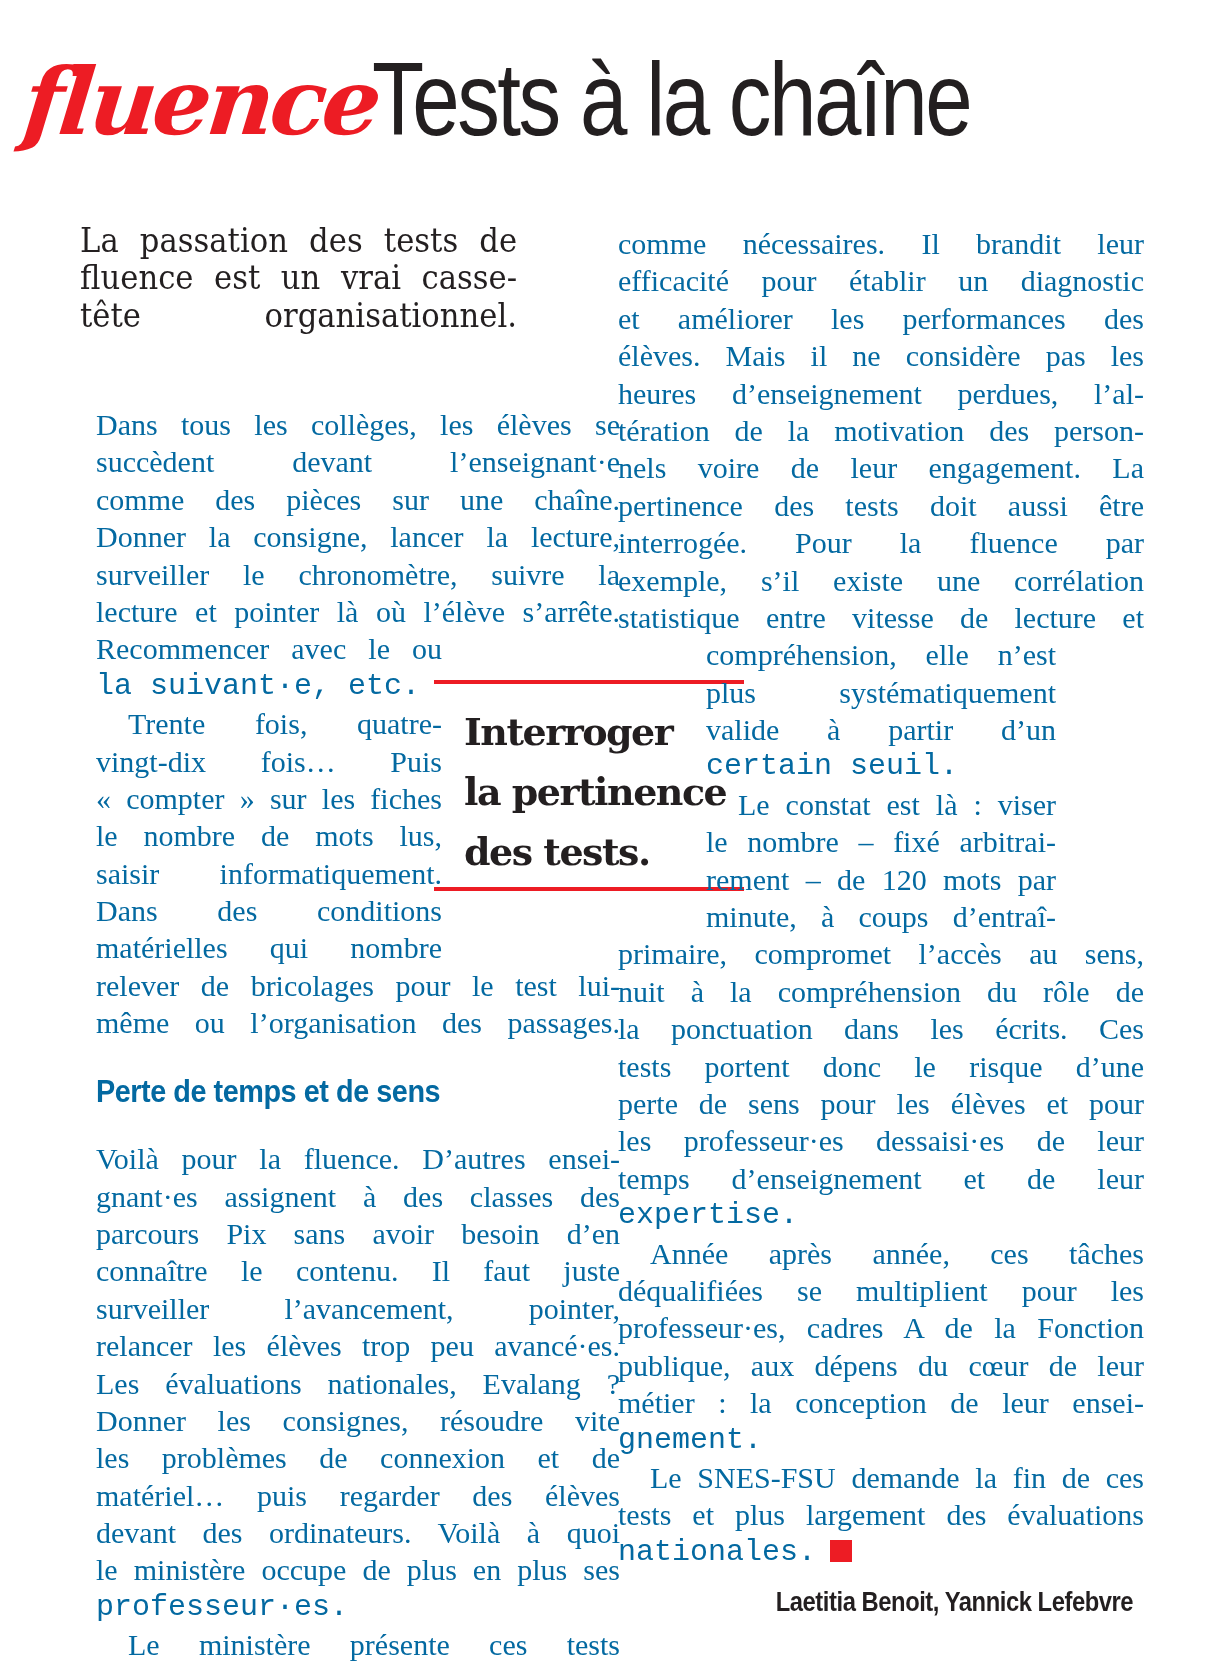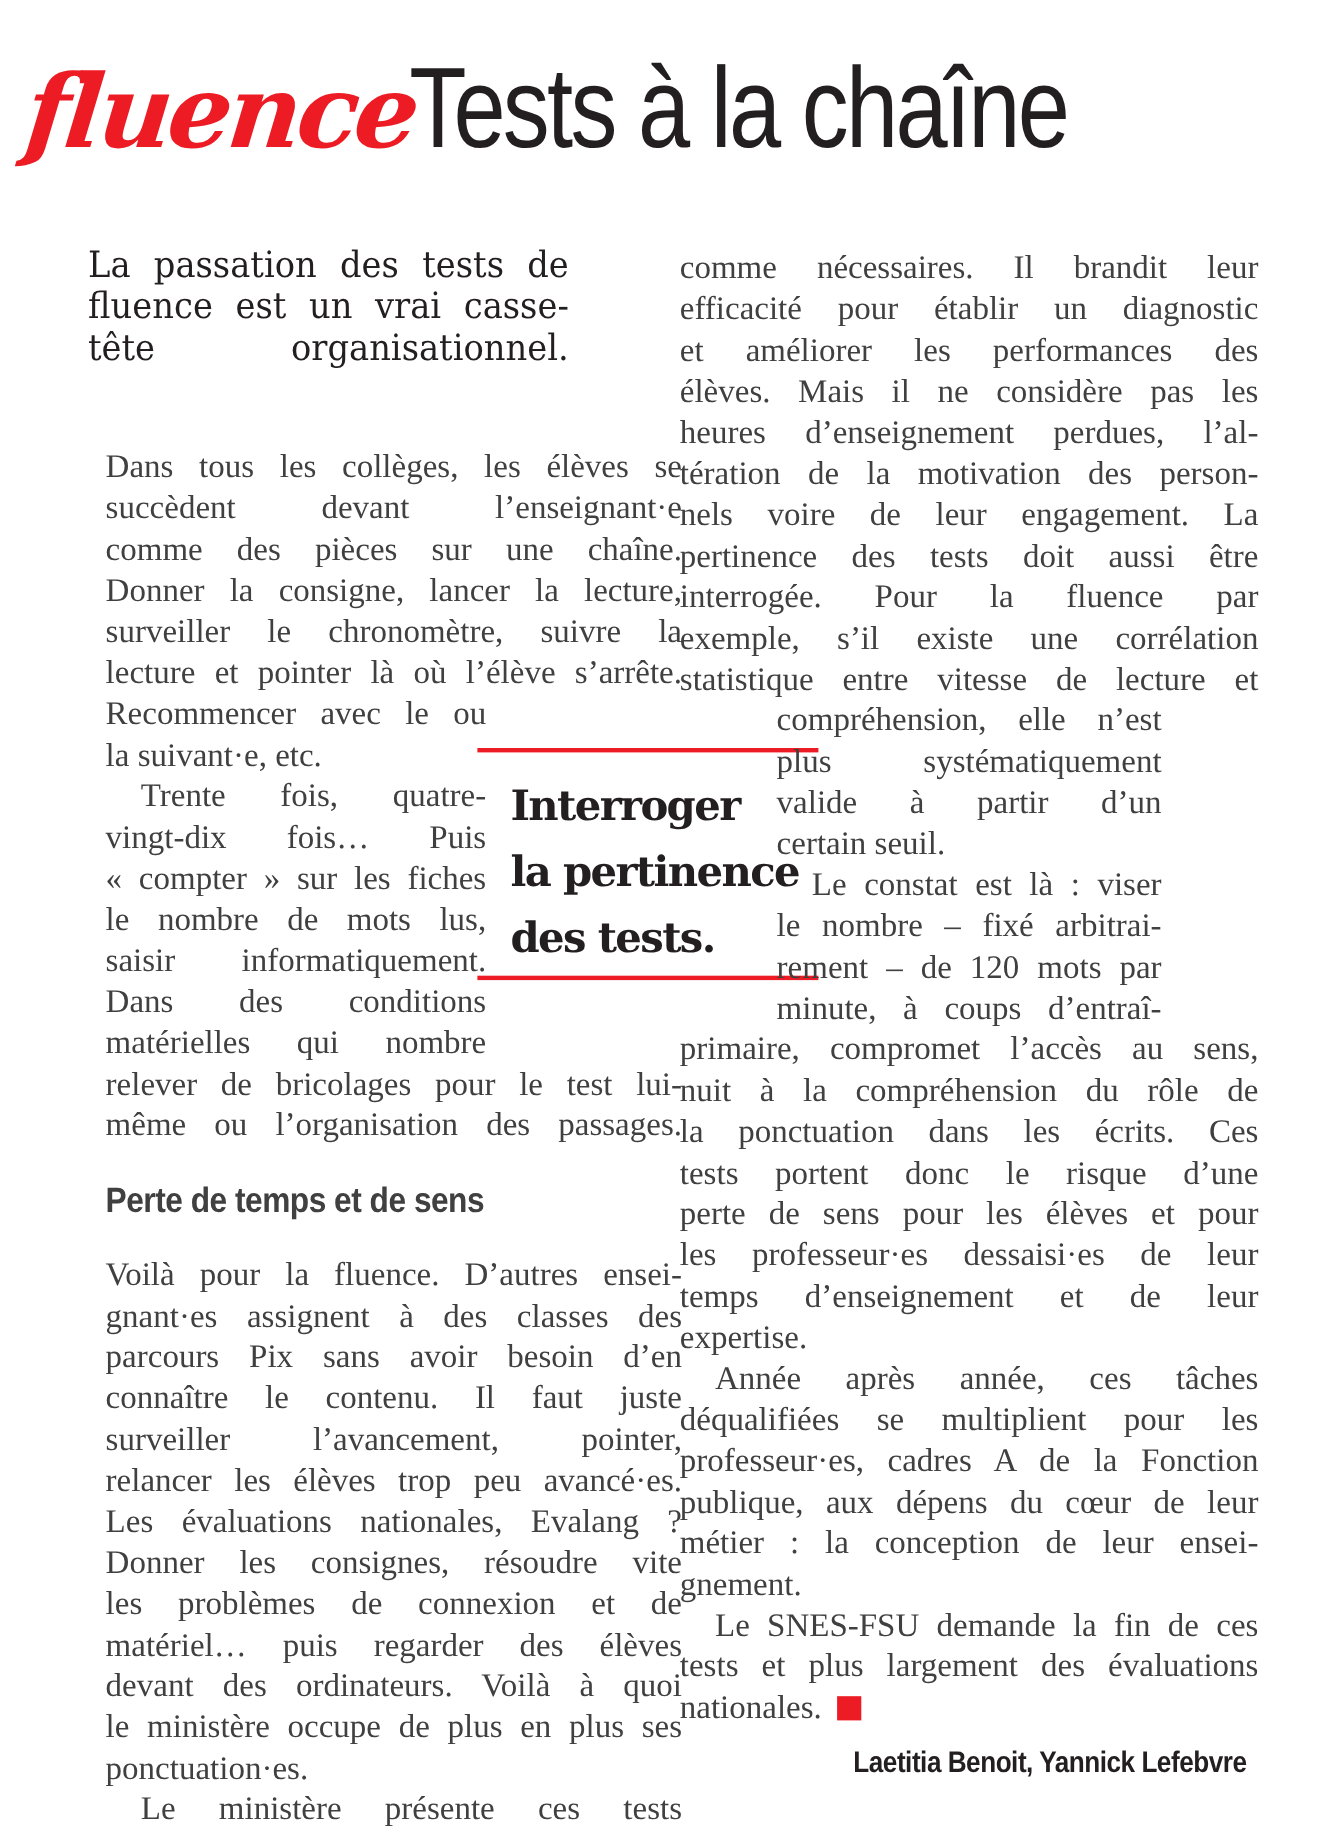--- a/index.html
+++ b/index.html
@@ -20,26 +20,26 @@
     color: #231f20;
   }
 
   .lead {
     position: absolute; left: 80px; top: 222px; width: 470px;
     font-family: "DejaVu Serif", serif; font-size: 33px; line-height: 44px;
     color: #231f20;
   }
   .lead .ln { display: block; white-space: nowrap; transform: scaleX(0.93); transform-origin: left center; }
 
-  .col { position: absolute; font-family: "Liberation Serif", serif; font-size: 30px; color: #404040; }
+  .col { position: absolute; font-family: "Liberation Serif", serif; font-size: 30px; color: #0369a1; }
   .ln {
     display: block; white-space: nowrap; height: 37.4px; line-height: 37.4px;
     text-align: justify; text-align-last: justify;
   }
-  .ln.last { text-align-last: left; }
+  .ln.last { text-align-last: left; font-family: Liberation Mono, monospace; }
   .ln.indent { padding-left: 32px; }
 
   .colL { left: 48px; top: 406px; width: 524px; margin-left: 48px; }
   .colL .narrow { width: 346px; }
   .colR { left: 618px; top: 225px; width: 526px; }
   .colR .narrow { margin-left: 88px; width: 350px; }
 
   .subhead {
     display: block; height: 46px; line-height: 46px; margin-top: 26px;
     font-family: "Liberation Sans", sans-serif; font-weight: bold; font-size: 32px;
@@ -117,21 +117,21 @@
       <span class="ln">parcours Pix sans avoir besoin d’en</span>
       <span class="ln">connaître le contenu. Il faut juste</span>
       <span class="ln">surveiller l’avancement, pointer,</span>
       <span class="ln">relancer les élèves trop peu avancé·es.</span>
       <span class="ln">Les évaluations nationales, Evalang ?</span>
       <span class="ln">Donner les consignes, résoudre vite</span>
       <span class="ln">les problèmes de connexion et de</span>
       <span class="ln">matériel… puis regarder des élèves</span>
       <span class="ln">devant des ordinateurs. Voilà à quoi</span>
       <span class="ln">le ministère occupe de plus en plus ses</span>
-      <span class="ln last">ponctuation·es.</span>
+      <span class="ln last">professeur·es.</span>
     </div>
     <div>
       <span class="ln indent" style="width:492px">Le ministère présente ces tests</span>
     </div>
   </div>
 
   <div class="pullquote">
     <div class="pq-rule top"></div>
     <div class="pq-text">
       <span>Interroger</span>

